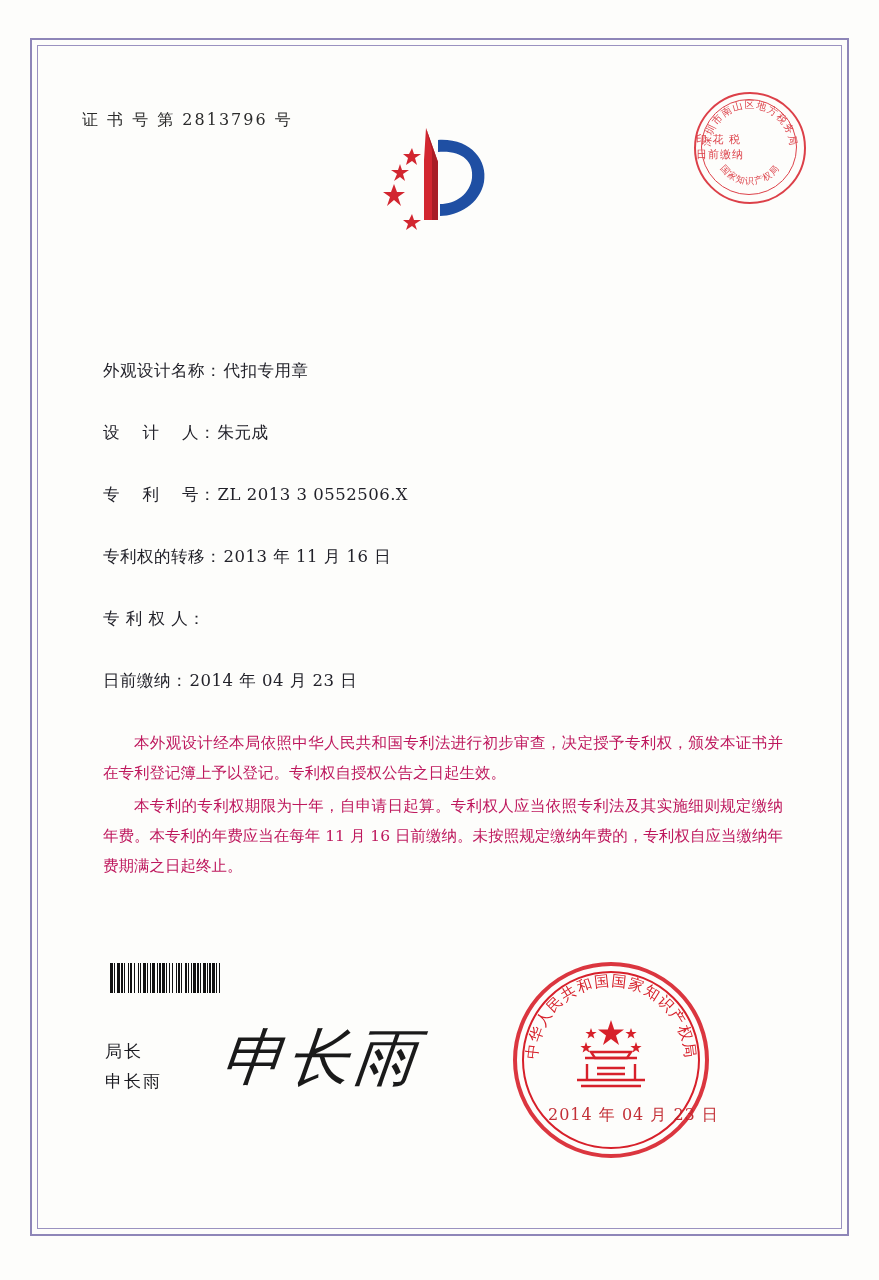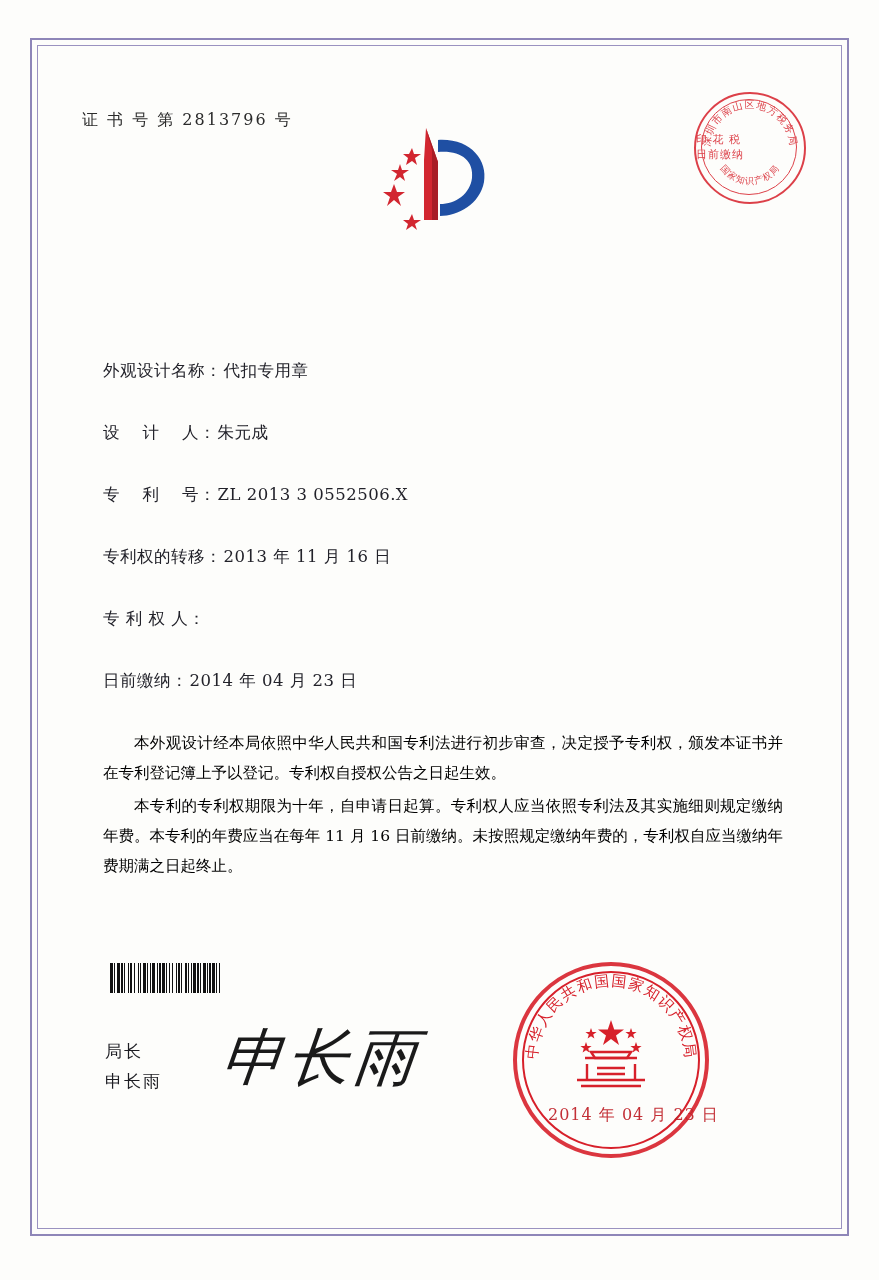--- a/index.html
+++ b/index.html
@@ -150,21 +150,21 @@
   }
 
   
   .body-text {
     position: absolute;
     left: 103px;
     top: 728px;
     width: 680px;
     font-size: 15.5px;
     line-height: 30px;
-    color: #000000;
+    color: #be185d;
     text-align: justify;
     font-family: "DejaVu Serif", "Liberation Serif", serif;
   }
   .body-text p {
     margin: 0 0 3px 0;
     text-indent: 2em;
   }
 
   
   .barcode {

